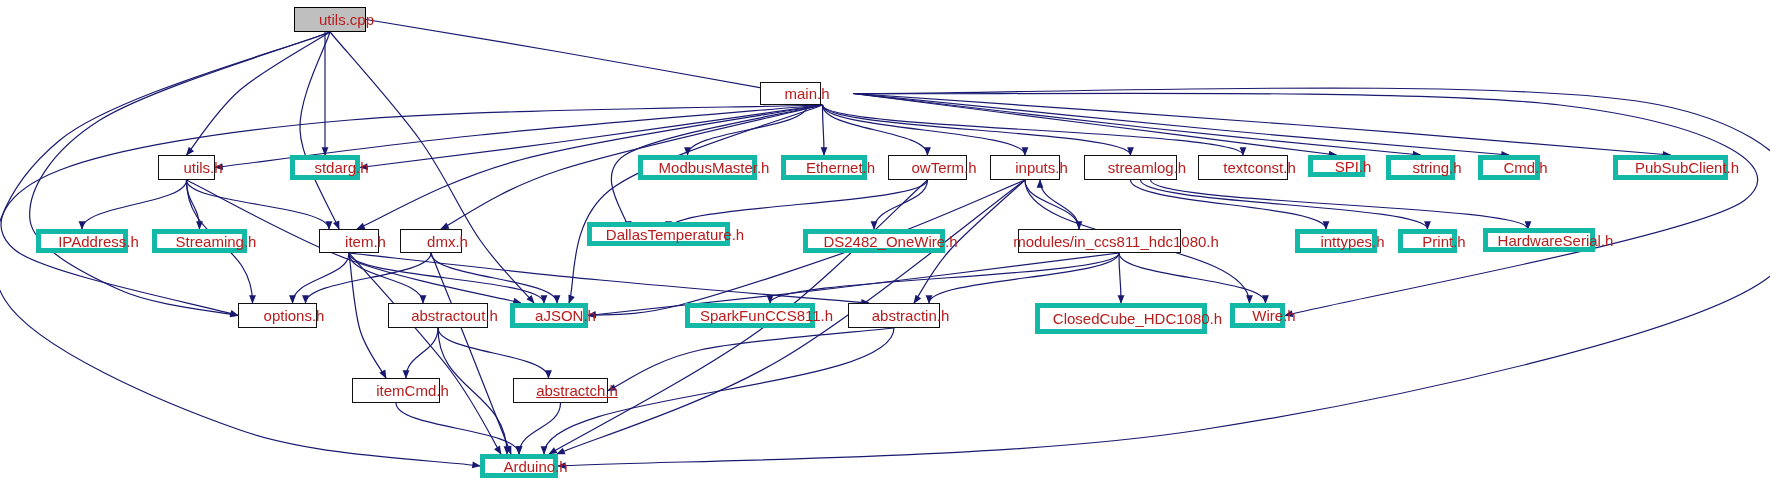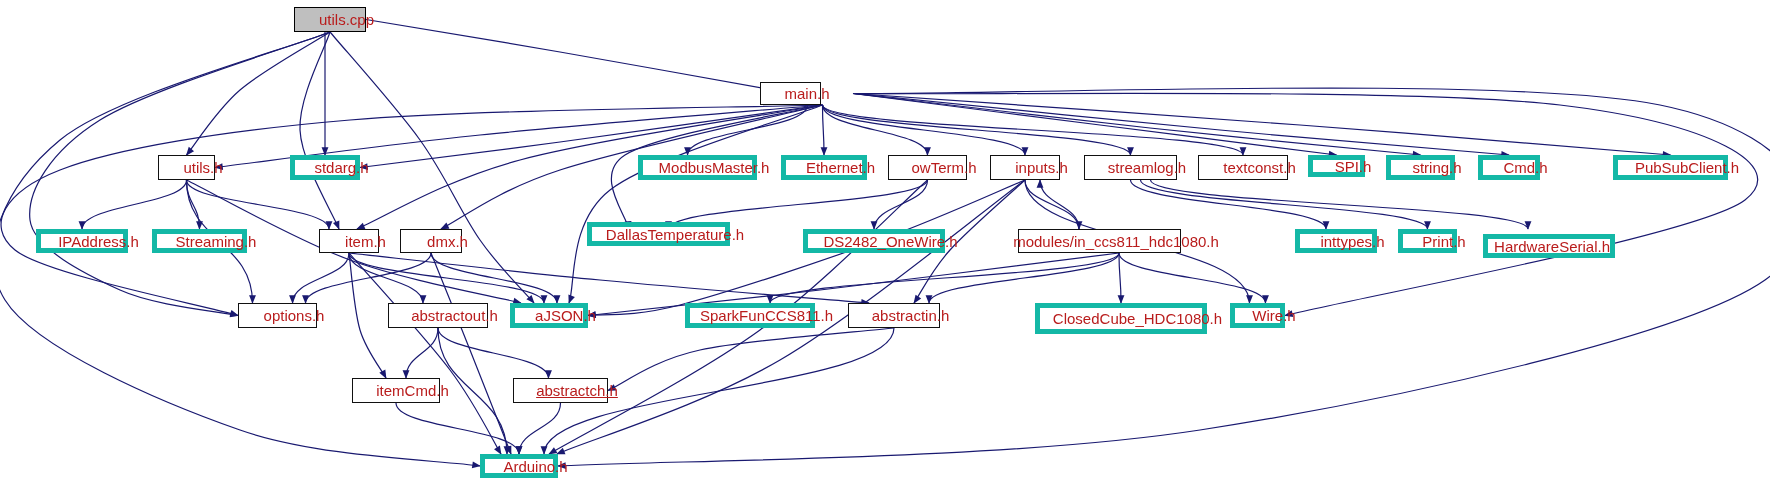--- a/index.html
+++ b/index.html
@@ -173,21 +173,21 @@
     </div>
     <div class="node internal" style="left: 1018px; top: 229px; width: 163px; height: 24px;">
       <span>modules/in_ccs811_hdc1080.h</span>
     </div>
     <div class="node external" style="left: 1295px; top: 229px; width: 82px; height: 24px; text-align: center;">
       <span>inttypes.h</span>
     </div>
     <div class="node external" style="left: 1398px; top: 229px; width: 59px; height: 24px;">
       <span>Print.h</span>
     </div>
-    <div class="node external" style="left: 1483px; top: 234px; width: 132px; height: 24px; justify-content: flex-end;">
+    <div class="node external" style="left: 1483px; top: 228px; width: 112px; height: 24px;">
       <span>HardwareSerial.h</span>
     </div>
     <div class="node internal" style="left: 238px; top: 303px; width: 79px; height: 25px;">
       <span>options.h</span>
     </div>
     <div class="node internal" style="left: 388px; top: 303px; width: 100px; height: 25px;">
       <span>abstractout.h</span>
     </div>
     <div class="node external" style="left: 510px; top: 303px; width: 78px; height: 25px;">
       <span>aJSON.h</span>

